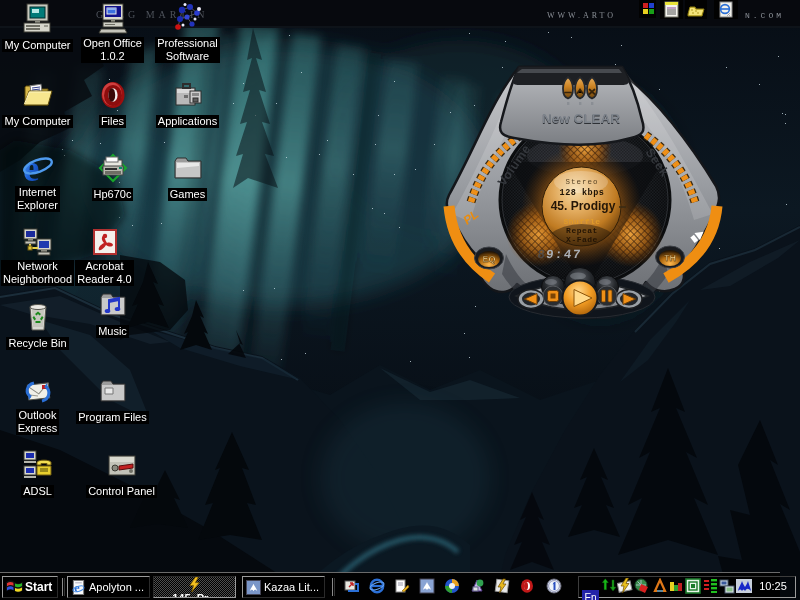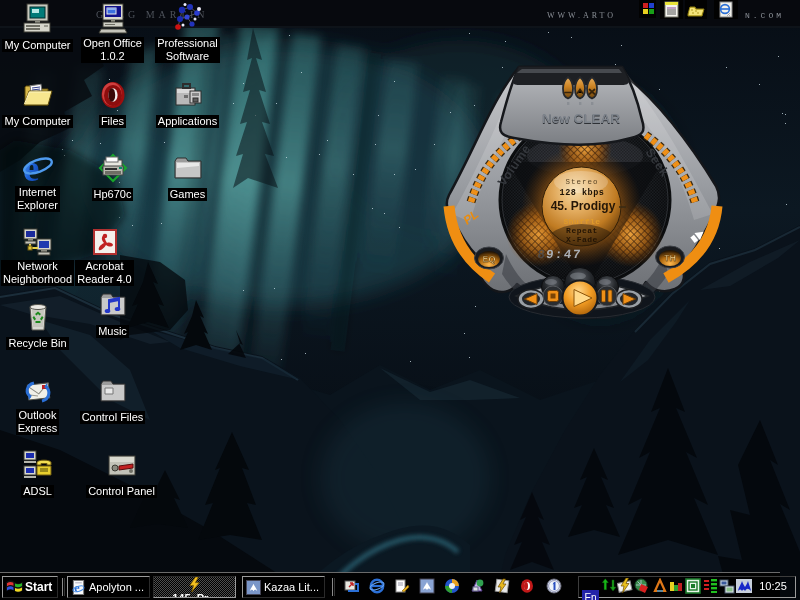--- a/index.html
+++ b/index.html
@@ -255,21 +255,21 @@
 <path d="M5 25 L5 9 L27 9 L27 25 Z" fill="#cacaca"></path>
 <path d="M12 22 L12 11 L22 9 L22 20" stroke="#2438c8" stroke-width="2" fill="none"></path>
 <ellipse cx="10.5" cy="22" rx="2.8" ry="2" fill="#2438c8"></ellipse>
 <ellipse cx="20.5" cy="20" rx="2.8" ry="2" fill="#2438c8"></ellipse>
 <path d="M12 11 L22 9 L22 12 L12 14 Z" fill="#2438c8"></path>
 </svg><span class="lb">Music</span></div>
 <div class="ic" style="left:75px;top:375px"><svg width="32" height="32" viewBox="0 0 32 32">
 <path d="M4 9 L6 6 L14 6 L16 9 L28 9 L28 26 L4 26 Z" fill="#9c9c9c" stroke="#2d2d2d"></path>
 <path d="M5 25 L5 10 L27 10 L27 25 Z" fill="#c9c9c9"></path>
 <path d="M8 13 h8 v6 h-8 z" fill="#e8e8e8" stroke="#777"></path>
-</svg><span class="lb">Control Files</span></div>
+</svg><span class="lb">Program Files</span></div>
 <div class="ic" style="left:84px;top:449px"><svg width="32" height="32" viewBox="0 0 32 32">
 <rect x="3" y="7" width="26" height="19" fill="#c2c2b8" stroke="#3a3a32"></rect>
 <rect x="4" y="8" width="24" height="5" fill="#d9d9cf"></rect>
 <circle cx="9" cy="19" r="3" fill="#8a8a80" stroke="#3a3a32"></circle>
 <path d="M13 17 L27 15 L27 19 L13 21 Z" fill="#c22020" stroke="#5a0d0d"></path>
 <circle cx="25" cy="22" r="2" fill="#6e6e64"></circle>
 </svg><span class="lb">Control Panel</span></div>
 <div class="ic" style="left:150px;top:3px"><svg width="32" height="32" viewBox="0 0 32 32">
 <g stroke="#555" stroke-width="1">
 <line x1="10" y1="7" x2="18" y2="4"></line>

